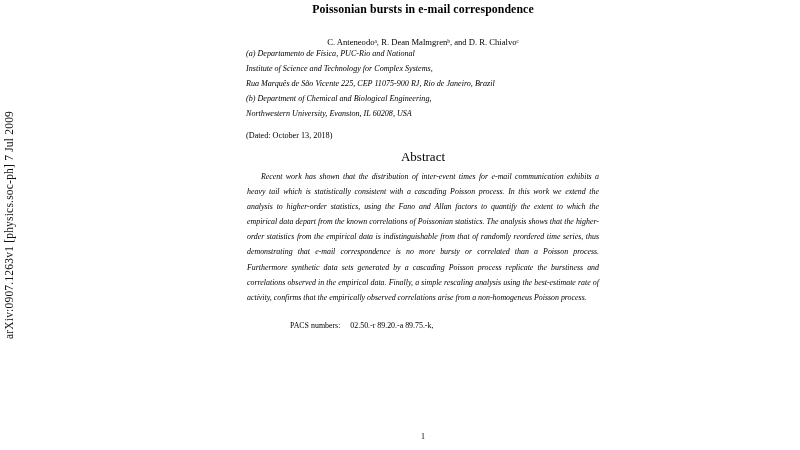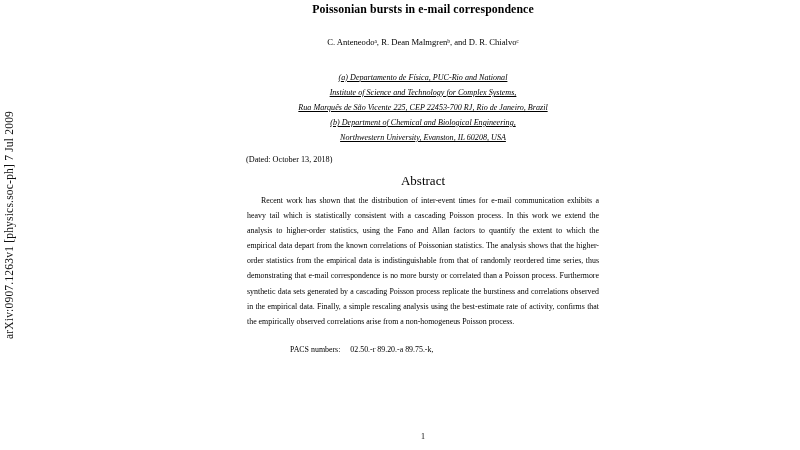--- a/index.html
+++ b/index.html
@@ -53,26 +53,24 @@
   }
 
   .authors {
     text-align: center;
     font-size: 8.6px;
     margin-top: 21px;
     line-height: 1.25;
   }
 
   .affil {
-    text-align: center;
     font-size: 8.1px;
     font-style: italic;
-    margin-top: 24px;
+    margin-top: 0;
     line-height: 1.55;
-    text-decoration: underline;
   }
   .affil div { margin-top: 2.5px; }
   .affil div:first-child { margin-top: 0; }
 
   .dated {
     text-align: left;
     font-size: 8.2px;
     margin-top: 10px;
   }
 
@@ -82,20 +80,21 @@
     margin-top: 9px;
     margin-bottom: 4px;
   }
 
   .abstract-body {
     font-size: 7.9px;
     line-height: 1.92;
     text-align: justify;
     text-justify: inter-word;
     margin: 0 1px;
+    font-style: italic;
   }
   .abstract-body .indent { display: inline-block; width: 14px; }
 
   .pacs {
     font-size: 7.9px;
     margin-top: 16px;
     padding-left: 44px;
   }
   .pacs .label { margin-right: 10px; }
 
@@ -115,21 +114,21 @@
 
 <div class="page">
 
   <div class="title">Poissonian bursts in e-mail correspondence</div>
 
   <div class="authors">C. Anteneodoᵃ, R. Dean Malmgrenᵇ, and D. R. Chialvoᶜ</div>
 
   <div class="affil">
     <div>(a) Departamento de Física, PUC-Rio and National</div>
     <div>Institute of Science and Technology for Complex Systems,</div>
-    <div>Rua Marquês de São Vicente 225, CEP 22453-700 RJ, Rio de Janeiro, Brazil</div>
+    <div>Rua Marquês de São Vicente 225, CEP 11075-900 RJ, Rio de Janeiro, Brazil</div>
     <div>(b) Department of Chemical and Biological Engineering,</div>
     <div>Northwestern University, Evanston, IL 60208, USA</div>
   </div>
 
   <div class="dated">(Dated: October 13, 2018)</div>
 
   <div class="abstract-head">Abstract</div>
 
   <div class="abstract-body"><span class="indent"></span><span>Recent work has shown that the distribution of inter-event times for e-mail communication exhibits a heavy tail which is statistically consistent with a cascading Poisson process. In this work we extend the analysis to higher-order statistics, using the Fano and Allan factors to quantify the extent to which the empirical data depart from the known correlations of Poissonian statistics. The analysis shows that the higher-order statistics from the empirical data is indistinguishable from that of randomly reordered time series, thus demonstrating that e-mail correspondence is no more bursty or correlated than a Poisson process. Furthermore synthetic data sets generated by a cascading Poisson process replicate the burstiness and correlations observed in the empirical data. Finally, a simple rescaling analysis using the best-estimate rate of activity, confirms that the empirically observed correlations arise from a non-homogeneus Poisson process.</span></div>
 

